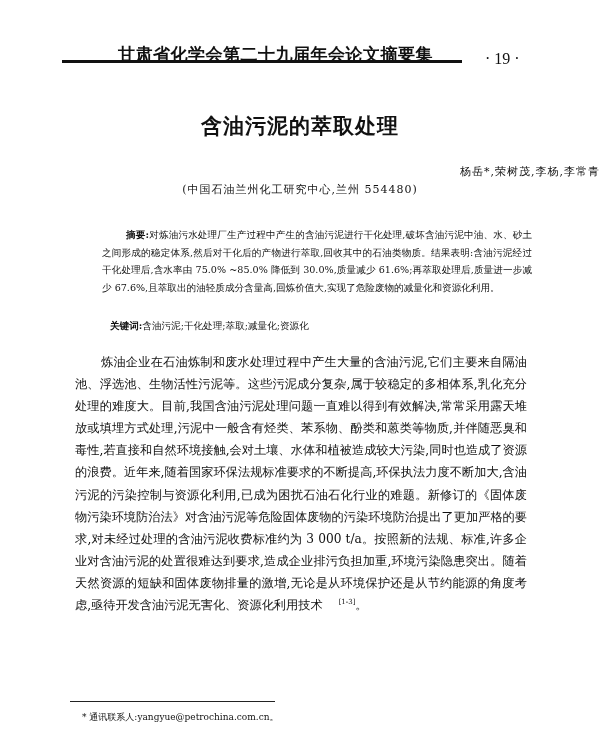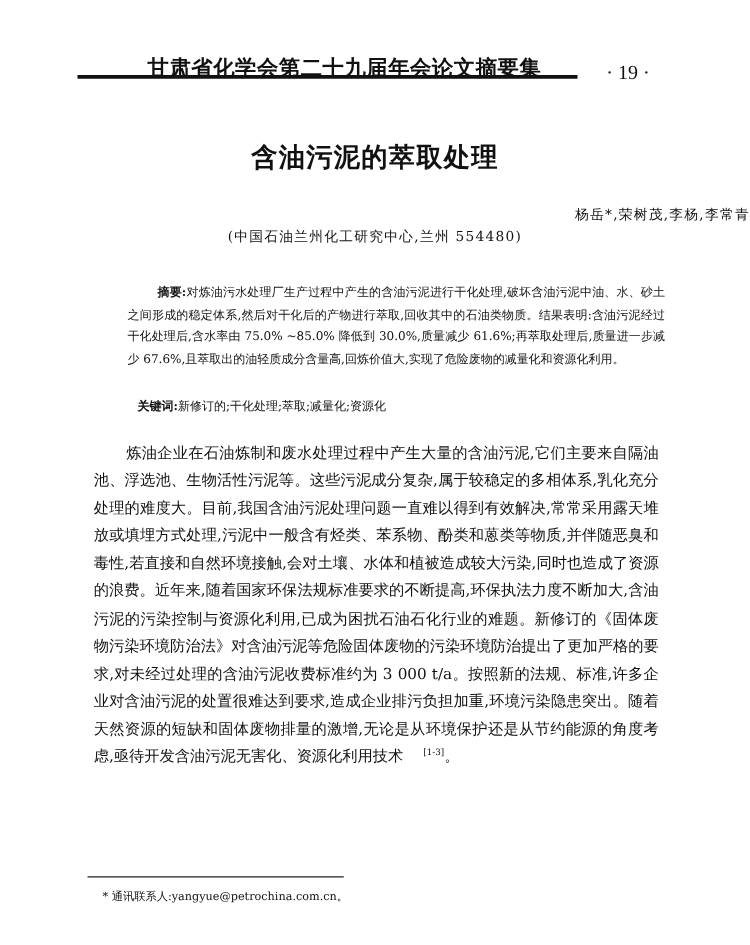--- a/index.html
+++ b/index.html
@@ -143,20 +143,20 @@
 <div class="journal-name">甘肃省化学会第二十九届年会论文摘要集</div>
 <div class="page-number">· 19 ·</div>
 <div class="head-rule"></div>
 
 <div class="title">含油污泥的萃取处理</div>
 <div class="authors">杨岳*,荣树茂,李杨,李常青</div>
 <div class="affiliation">(中国石油兰州化工研究中心,兰州 554480)</div>
 
 <p class="abstract"><span class="bold-label">摘要:</span><span>对炼油污水处理厂生产过程中产生的含油污泥进行干化处理,破坏含油污泥中油、水、砂土之间形成的稳定体系,然后对干化后的产物进行萃取,回收其中的石油类物质。结果表明:含油污泥经过干化处理后,含水率由 75.0% ~85.0% 降低到 30.0%,质量减少 61.6%;再萃取处理后,质量进一步减少 67.6%,且萃取出的油轻质成分含量高,回炼价值大,实现了危险废物的减量化和资源化利用。</span></p>
 
-<p class="keywords"><span class="bold-label">关键词:</span><span>新修订的;干化处理;萃取;减量化;资源化</span></p>
+<p class="keywords"><span class="bold-label">关键词:</span><span>含油污泥;干化处理;萃取;减量化;资源化</span></p>
 
 <div class="body-text">
   <p><span>炼油企业在石油炼制和废水处理过程中产生大量的含油污泥,它们主要来自隔油池、浮选池、生物活性污泥等。这些污泥成分复杂,属于较稳定的多相体系,乳化充分处理的难度大。目前,我国含油污泥处理问题一直难以得到有效解决,常常采用露天堆放或填埋方式处理,污泥中一般含有烃类、苯系物、酚类和蒽类等物质,并伴随恶臭和毒性,若直接和自然环境接触,会对土壤、水体和植被造成较大污染,同时也造成了资源的浪费。近年来,随着国家环保法规标准要求的不断提高,环保执法力度不断加大,含油污泥的污染控制与资源化利用,已成为困扰石油石化行业的难题。新修订的《固体废物污染环境防治法》对含油污泥等危险固体废物的污染环境防治提出了更加严格的要求,对未经过处理的含油污泥收费标准约为 3 000 t/a。按照新的法规、标准,许多企业对含油污泥的处置很难达到要求,造成企业排污负担加重,环境污染隐患突出。随着天然资源的短缺和固体废物排量的激增,无论是从环境保护还是从节约能源的角度考虑,亟待开发含油污泥无害化、资源化利用技术</span><sup>[1-3]</sup><span>。</span></p>
 </div>
 
 <div class="foot-rule"></div>
 <div class="footnote">* 通讯联系人:yangyue@petrochina.com.cn。</div>
 
 </body></html>

